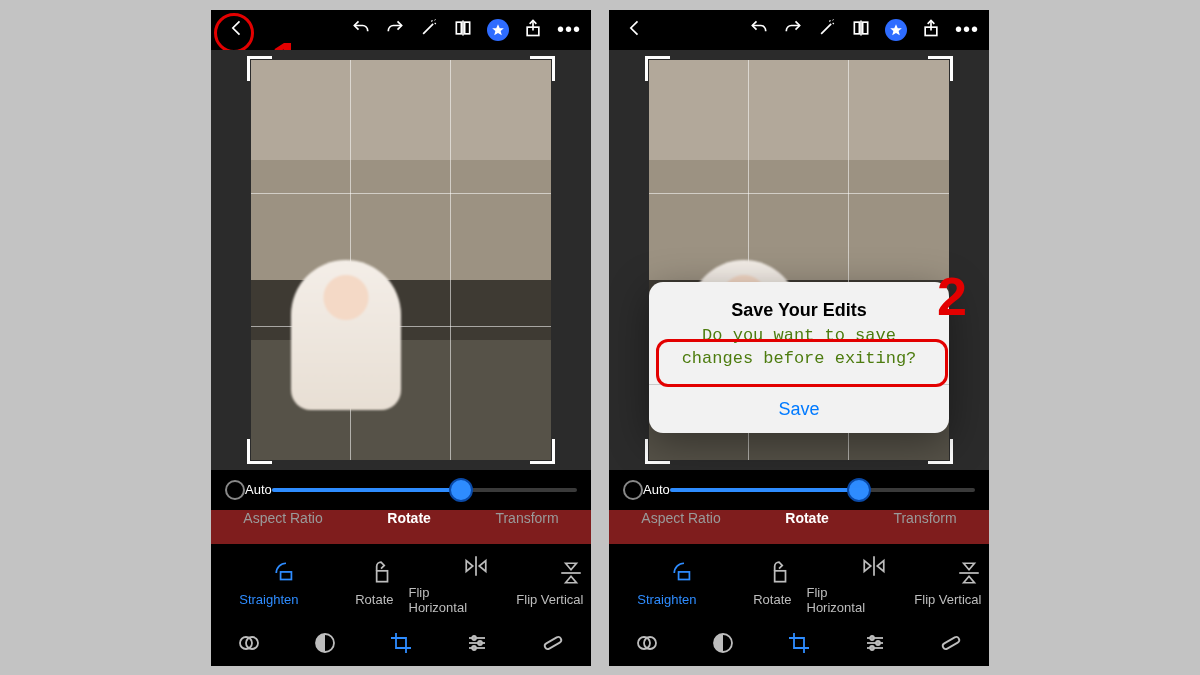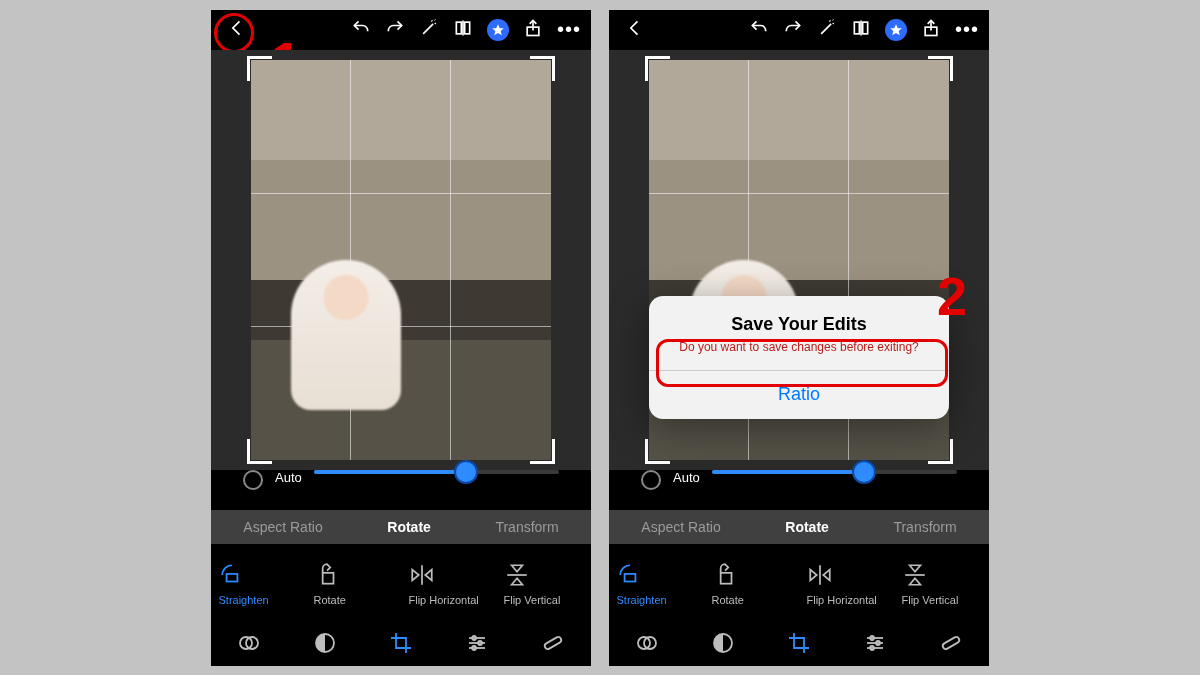--- a/index.html
+++ b/index.html
@@ -67,35 +67,35 @@
   .corner-br { bottom:-4px; right:-4px; border-left:none; border-top:none;}
   .subject {
     position:absolute; bottom:50px; left:40px; width:110px; height:150px;
     background: radial-gradient(circle at 50% 25%, #f4d9c6 0 22px, transparent 23px),
                 linear-gradient(#f4eee8,#e8dfd4);
     border-radius:55px 55px 20px 20px;
     filter: blur(1px);
   }
   
   .sliderrow {
-    height:40px; display:flex; align-items:flex-start; padding:0 32px; gap:12px;
+    height:40px; display:flex; align-items:center; padding:0 14px; 
     background:#000;
   }
   .radio { width:16px; height:16px; border:2px solid #888; border-radius:50%;}
   .auto-label { color:#fff; font-size:13px; }
   .track { flex:1; height:4px; background:#3a3a3a; border-radius:2px; position:relative;}
   .track .fill { position:absolute; left:0; top:0; bottom:0; width:62%; background:#2e8cff; border-radius:2px;}
   .thumb { position:absolute; left:62%; top:50%; width:20px; height:20px; background:#2e8cff; border-radius:50%; transform:translate(-50%,-50%); border:2px solid #0a4aa8;}
   
-  .tabs { display:flex; justify-content:space-around; align-items:center; height:34px; background:#404040;}
+  .tabs { display:flex; justify-content:space-around; height:34px; background:#7f1d1d;}
   .tab { color:#9a9a9a; font-size:14px;}
   .tab.active { color:#fff; font-weight:600;}
   
   .toolrow { height:80px; display:flex; justify-content:space-around; align-items:center; background:#000;}
-  .tool { display:flex; flex-direction:column; align-items:flex-start; gap:6px; color:#bdbdbd; font-size:11px; width:80px;}
+  .tool { display:flex; flex-direction:column; align-items:flex-end; gap:6px; color:#bdbdbd; font-size:13px; width:80px;}
   .tool.active { color:#2e8cff; }
   .tool svg { width:26px; height:26px; stroke:#bdbdbd; fill:none; stroke-width:1.6;}
   .tool.active svg { stroke:#2e8cff;}
   
   .bottomnav { height:42px; display:flex; justify-content:space-around; align-items:center; background:#000;}
   .bottomnav svg { width:24px; height:24px; stroke:#bdbdbd; fill:none; stroke-width:1.8;}
   .bottomnav .sel svg { stroke:#2e8cff;}
   
   .stepnum {
     position:absolute; color:#e30000; font-weight:700; font-size:54px;
@@ -108,21 +108,21 @@
     pointer-events:none;
   }
   .dialog {
     width: 300px; background:#f2f2f2; border-radius:14px; overflow:hidden;
     box-shadow:0 10px 40px rgba(0,0,0,0.4);
     pointer-events:auto;
     margin-top:40px;
   }
   .dialog .hdr { padding:18px 16px 14px; text-align:center; }
   .dialog .ttl { font-size:18px; font-weight:600; color:#000; margin-bottom:4px;}
-  .dialog .msg { font-size:12px; color:#b91c1c; line-height:1.35;}
+  .dialog .msg { font-size:17px; color:#4d7c0f; line-height:1.35;font-family:Liberation Mono, monospace;}
   .dialog .btn { border-top:1px solid #c9c9c9; height:48px; display:flex; align-items:center; justify-content:center; color:#007aff; font-size:18px;}
   .dialog .btn.bold { font-weight:600;}
   .red-oval {
     position:absolute; border:3px solid #e30000; border-radius:12px;
   }
 </style>
 </head>
 <body>
 
 <div class="phone">
@@ -375,18 +375,18 @@
           <rect x="3" y="9" width="18" height="6" rx="3" transform="rotate(-30 12 12)"></rect>
         </svg></span>
   </div>
 
   <div class="overlay">
     <div class="dialog">
       <div class="hdr">
         <div class="ttl">Save Your Edits</div>
         <div class="msg">Do you want to save changes before exiting?</div>
       </div>
-      <div class="btn">Ratio</div>
+      <div class="btn">Save</div>
     </div>
   </div>
   <div class="red-oval" style="left:47px; top:329px; width:286px; height:42px;"></div>
   <div class="stepnum" style="right:22px; top:255px;">2</div>
 </div>
 
 </body></html>

